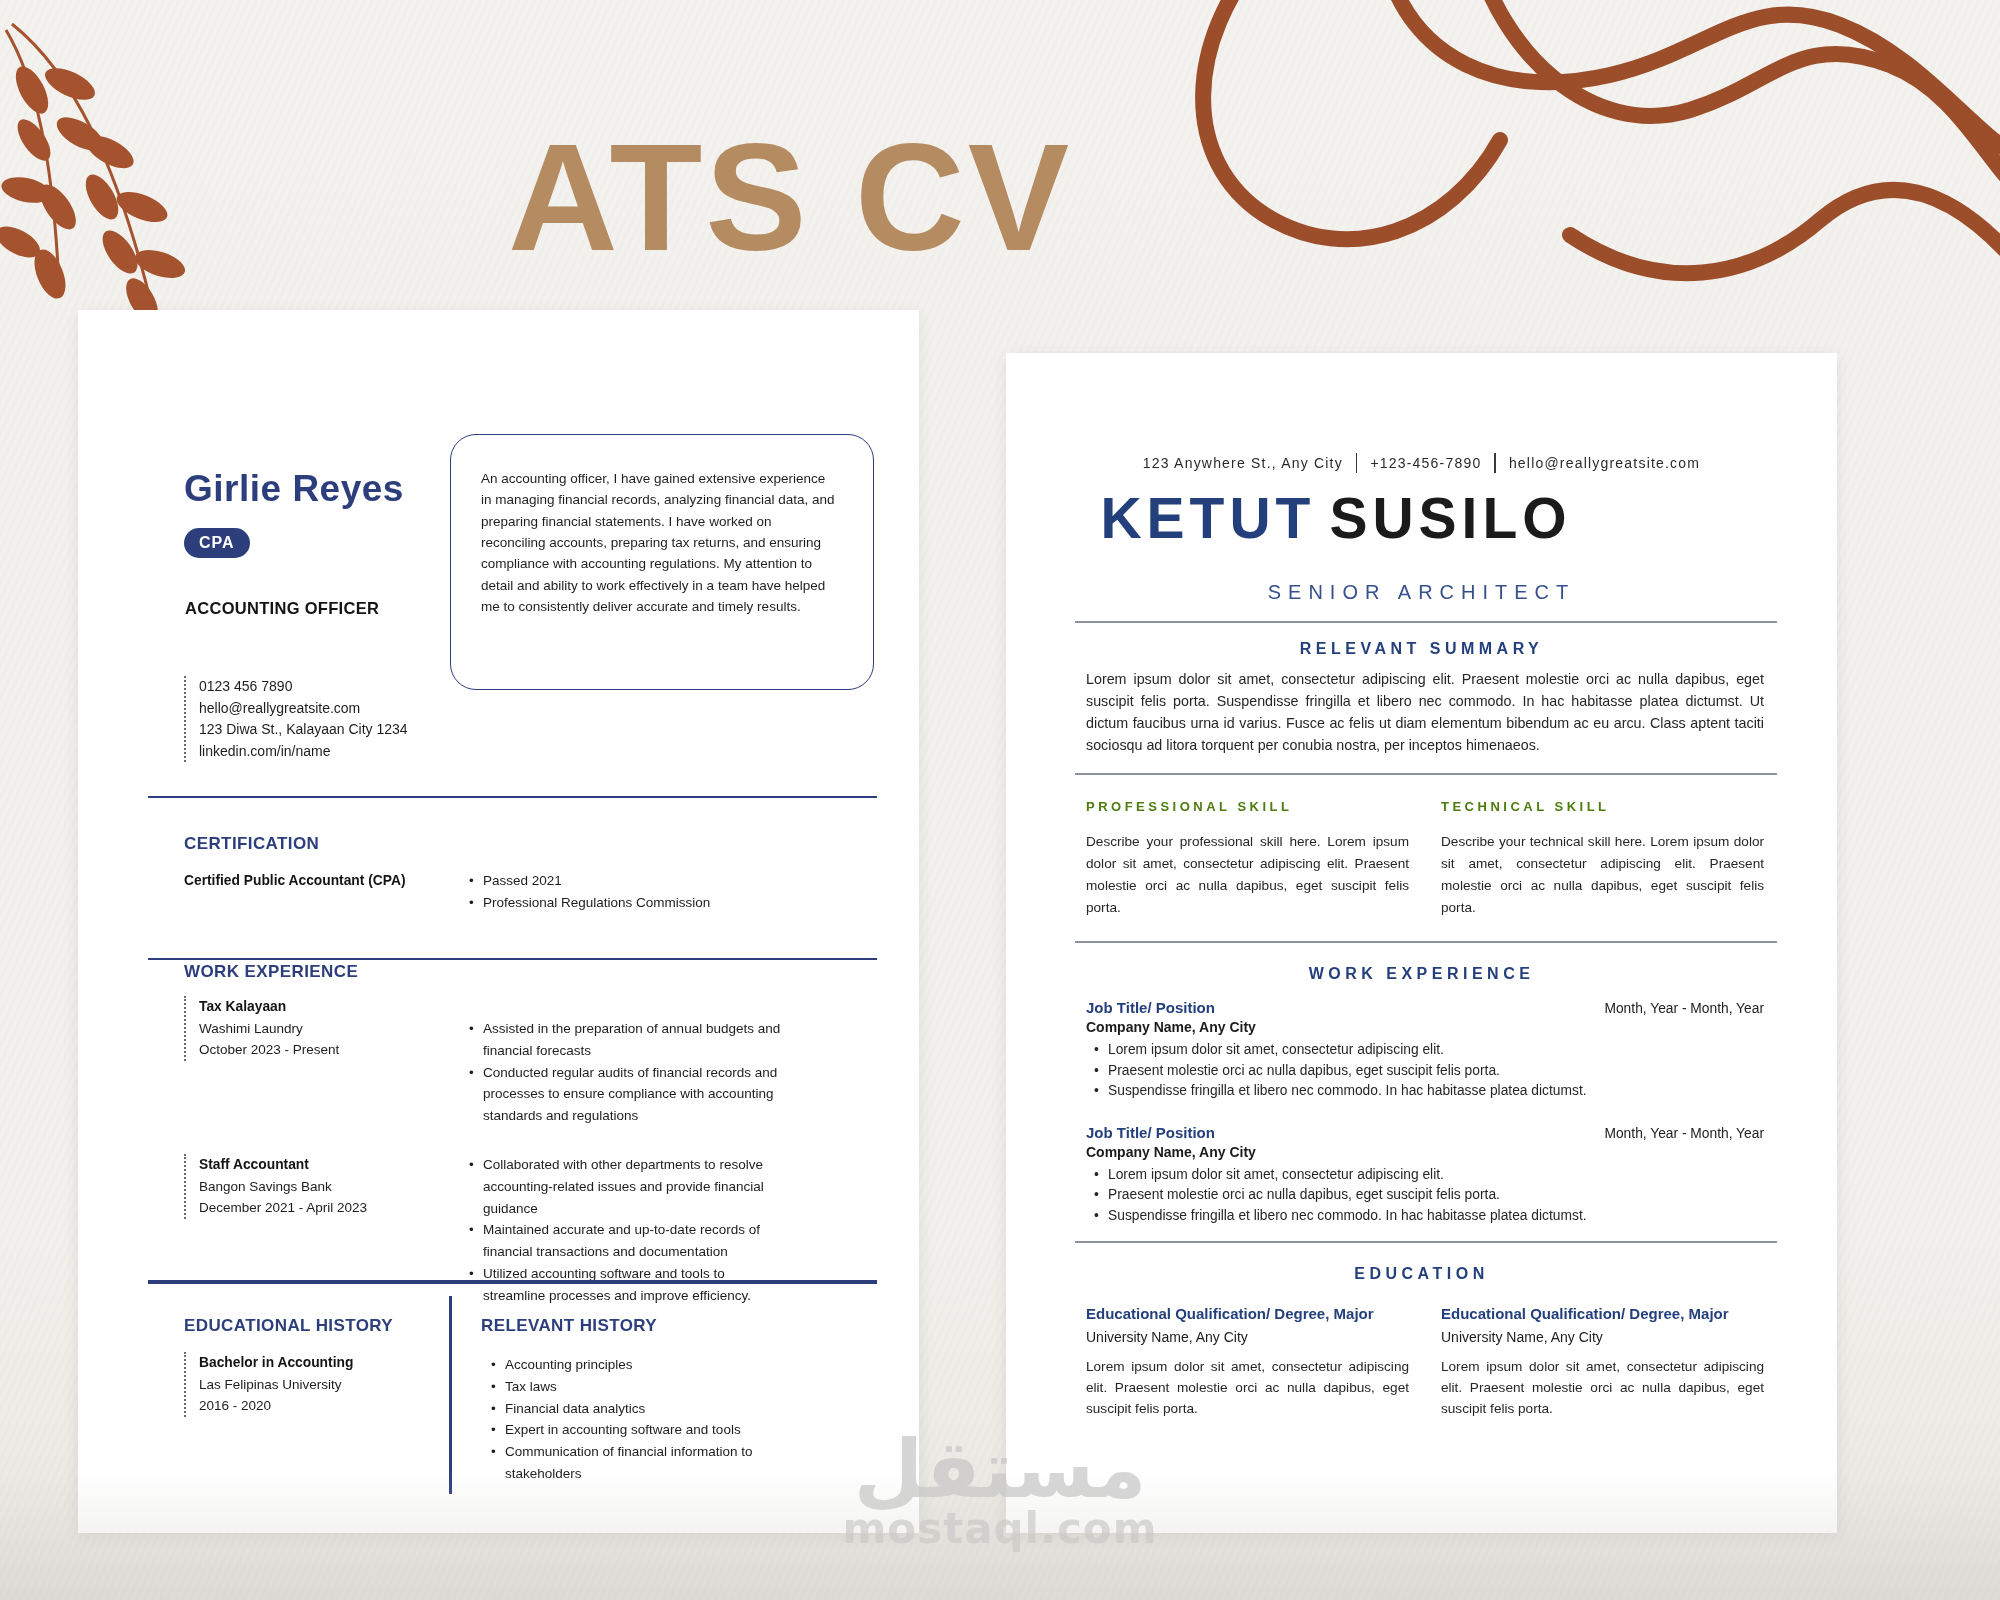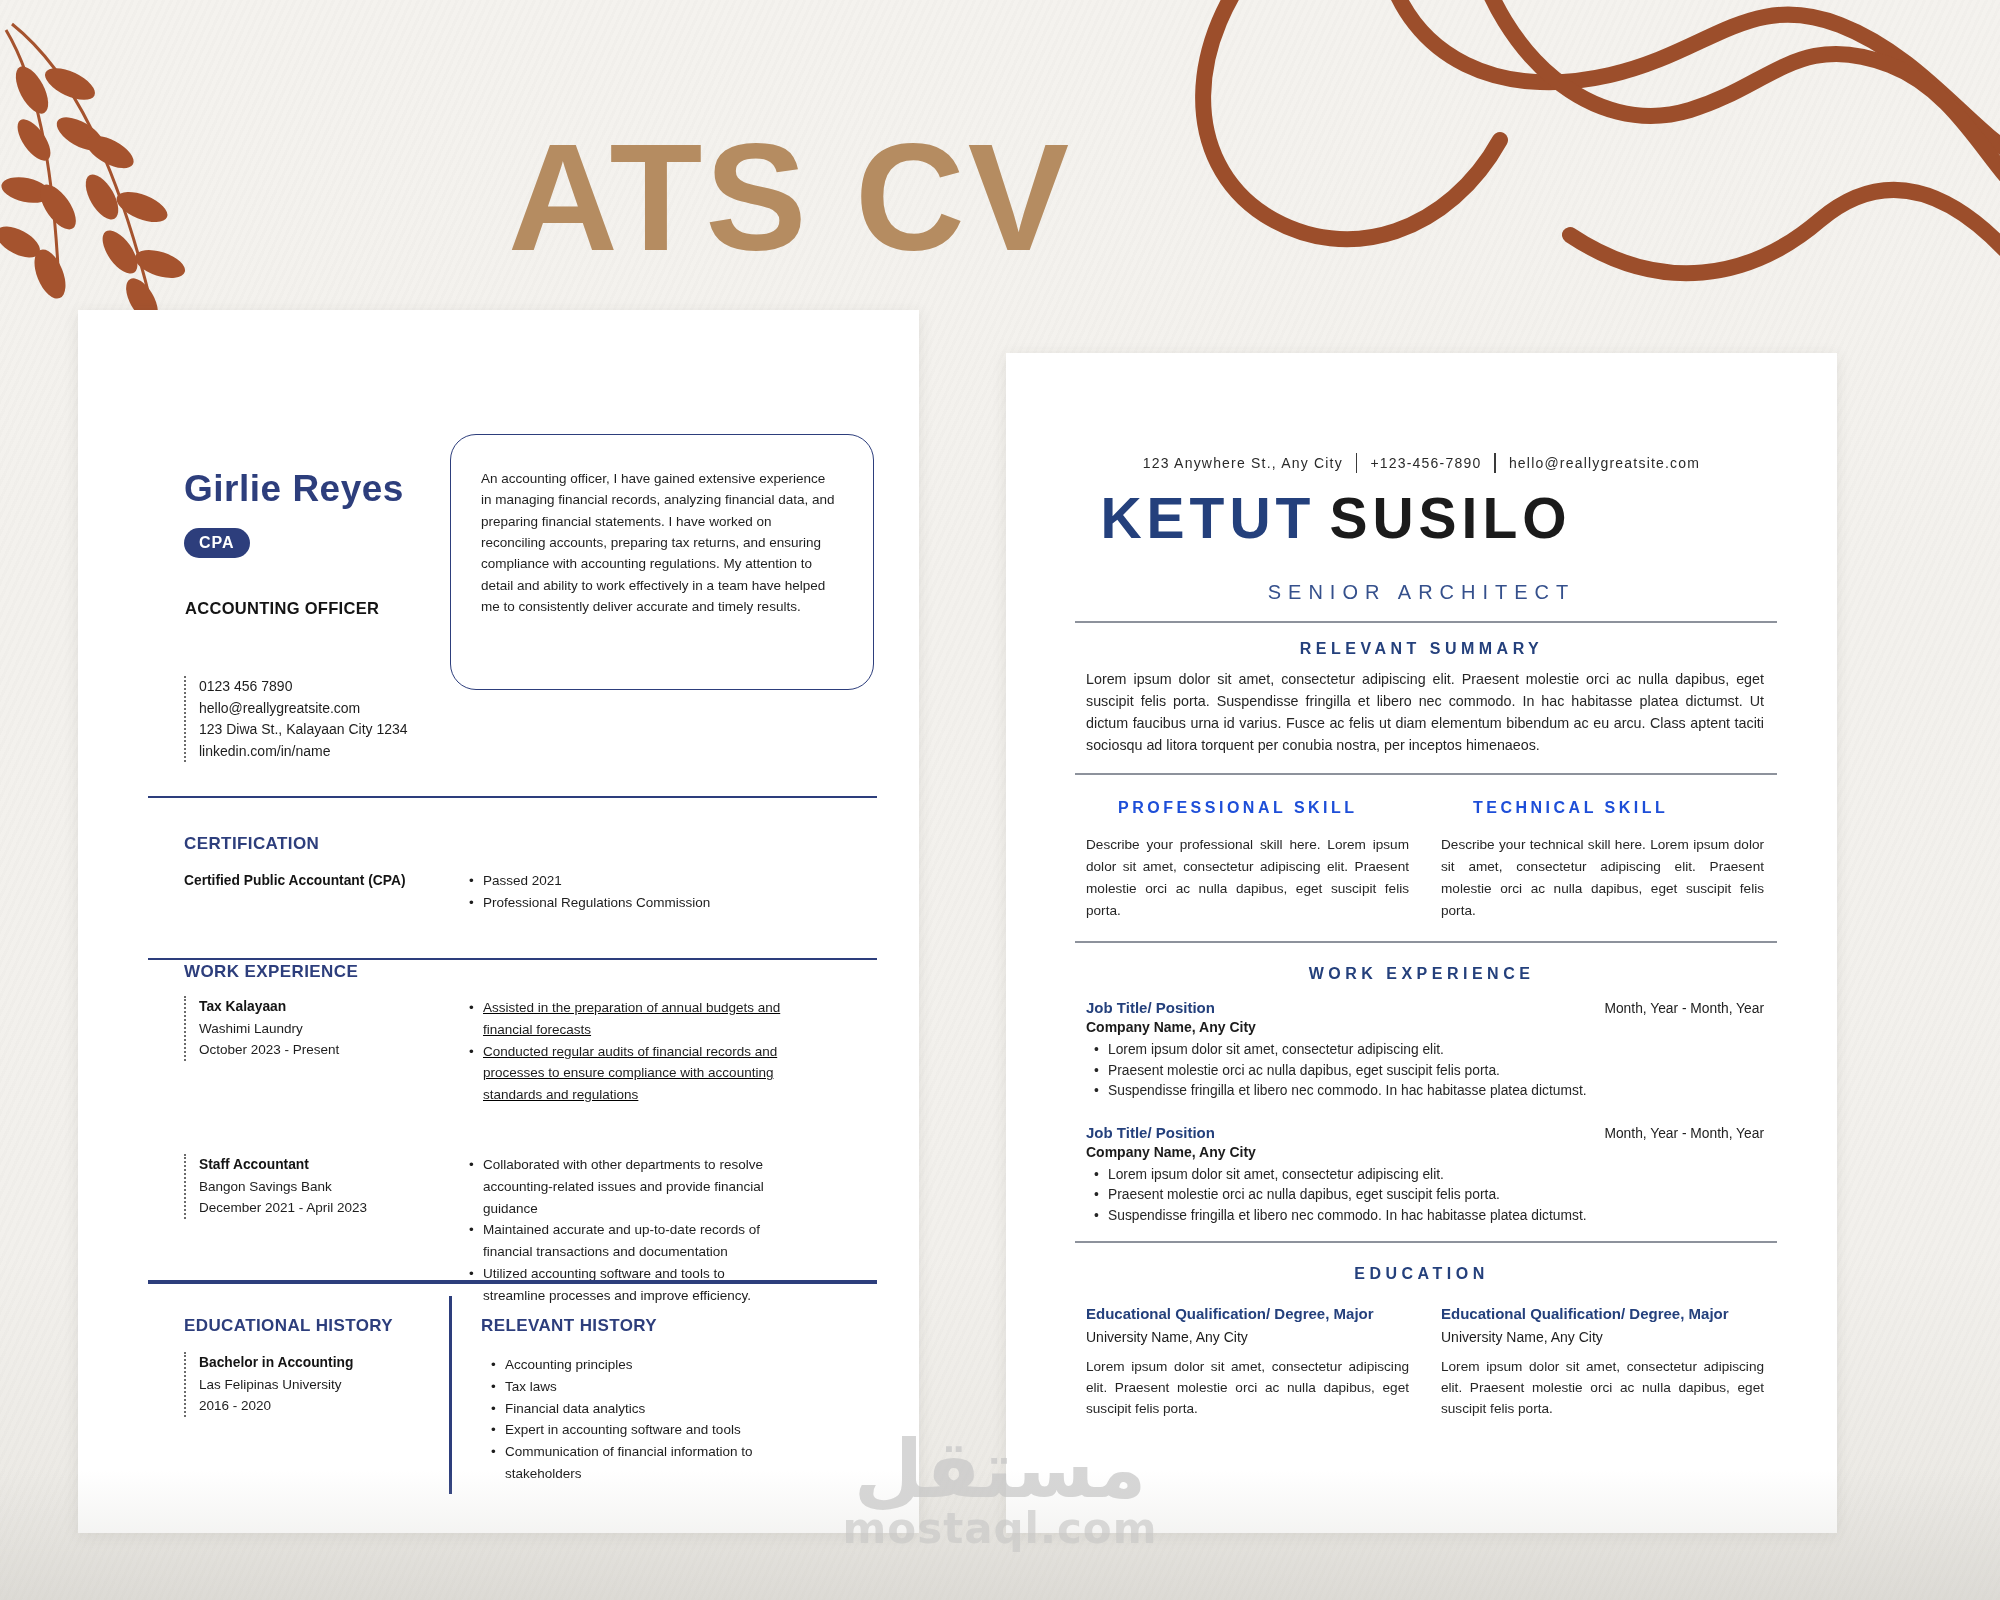--- a/index.html
+++ b/index.html
@@ -50,21 +50,21 @@
   ul.dots li::before { content:"•"; float:left; margin-left:-14px; color:#1d1d1d; }
 
   .l-cert-bullets { left:385px; top:560px; width:330px; }
   .l-work-h { left:106px; top:652px; }
 
   .l-jobmeta { border-left:2px dotted #6b6b6b; padding-left:13px; width:250px; }
   .l-jobmeta .jt { position:static; font-size:13.8px; font-weight:700; color:#141414; line-height:21.5px; }
   .l-jobmeta div { position:static; font-size:13.5px; line-height:21.5px; color:#1d1d1d; }
   .l-job1-meta { left:106px; top:686px; }
   .l-job2-meta { left:106px; top:844px; }
-  .l-job1-bullets { left:385px; top:687px; width:320px;text-decoration:underline; }
+  .l-job1-bullets { left:385px; top:708px; width:320px; }
   .l-job2-bullets { left:385px; top:844px; width:320px; }
 
   .l-edu-h { left:106px; top:1006px; }
   .l-edu-meta { left:106px; top:1042px; }
   .l-vdiv { left:371px; top:986px; width:2.5px; height:198px; background:#2d3e7c; }
   .l-skills-h { left:403px; top:1006px; }
   .l-skills { left:407px; top:1044px; width:330px; }
   .l-skills li { line-height:22px; }
 
   
@@ -80,21 +80,21 @@
   .r-rule { left:69px; width:702px; height:1.5px; background:#8d929c; }
   .r-rule.a { top:268px; } .r-rule.b { top:420px; } .r-rule.c { top:588px; }
   .r-rule.f { top:888px; }
 
   .r-h { width:831px; left:0; text-align:center; font-size:16px; font-weight:700; letter-spacing:4.5px; color:#24407c; }
   .r-profile-h { top:287px; }
   .r-profile-text { left:80px; top:315px; width:678px; font-size:14.3px; line-height:1.55; text-align:justify; color:#262626; }
 
   .r-skills { left:80px; top:446px; width:678px; display:grid; grid-template-columns:1fr 1fr; column-gap:32px; }
   .r-skills > div { position:static; }
-  .r-skills h3 { position:static; font-size:16px; font-weight:700; letter-spacing:3.5px; color:#1d4ed8;margin-left:32px; }
+  .r-skills h3 { position:static; font-size:13px; font-weight:700; letter-spacing:3.5px; color:#4d7c0f; }
   .r-skills p { position:static; margin-top:17px; font-size:13.6px; line-height:1.62; text-align:justify; color:#262626; }
 
   .r-work-h { top:612px; }
   .r-jobs { left:80px; top:646px; width:678px; }
   .r-jobs .job { position:static; display:block; }
   .r-jobs .job + .job { margin-top:22px; }
   .r-jobs .row1 { position:static; display:flex; justify-content:space-between; align-items:baseline; }
   .r-jobs .jt { position:static; font-size:15px; font-weight:700; color:#24407c; }
   .r-jobs .jd { position:static; font-size:13.8px; color:#222; }
   .r-jobs .jc { position:static; font-size:14px; font-weight:700; color:#1b1b1b; margin-top:3px; }

